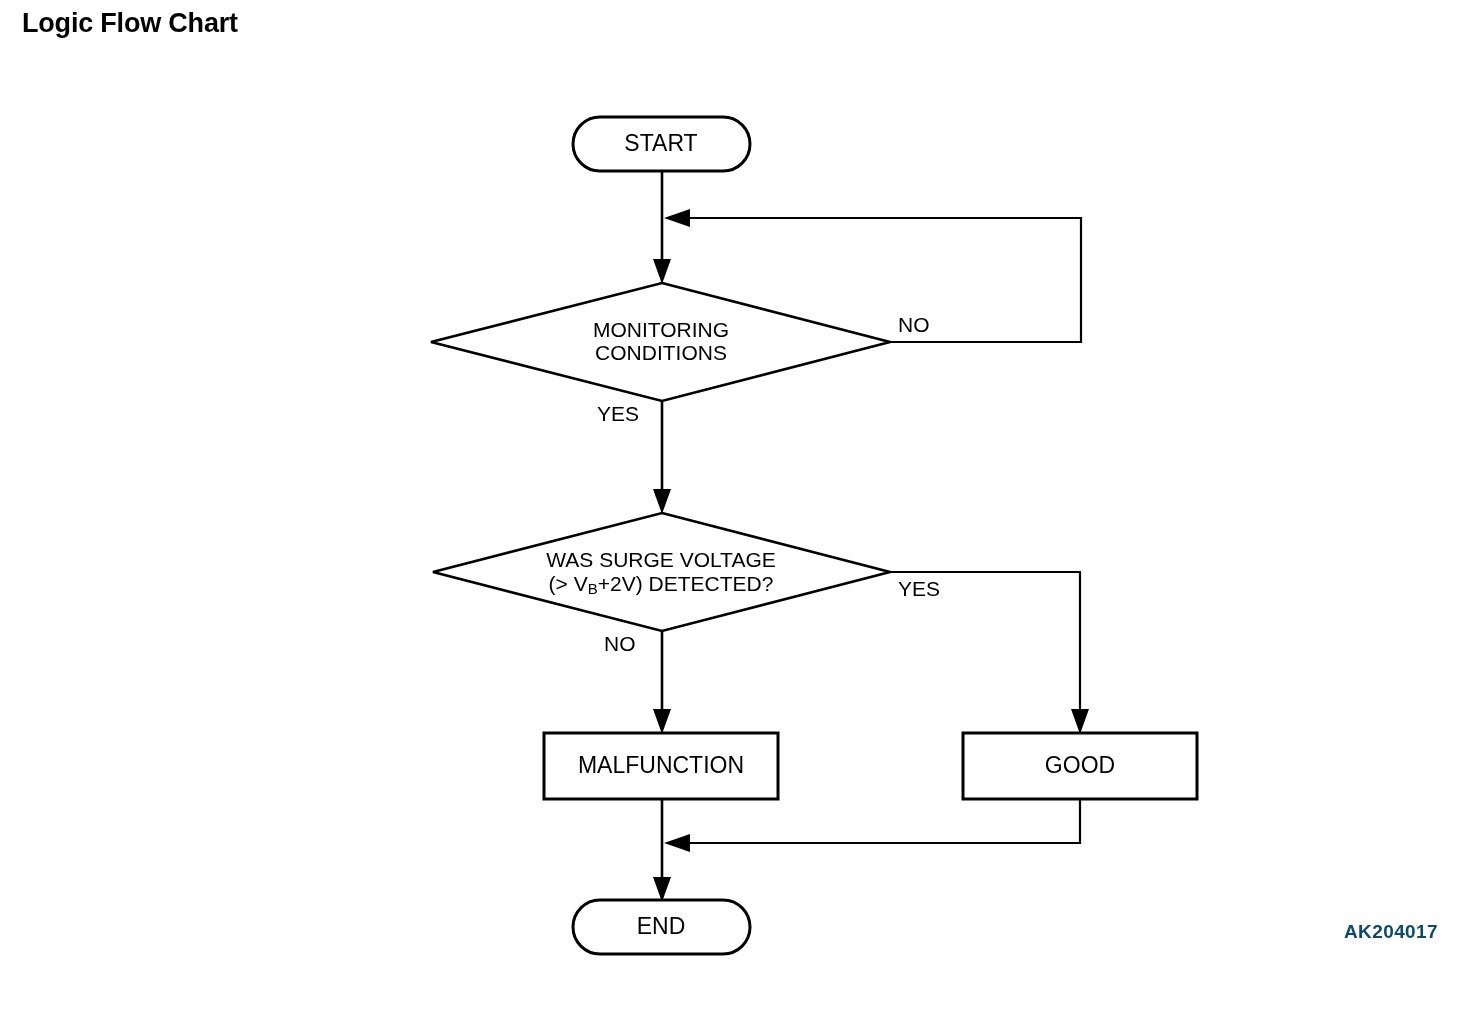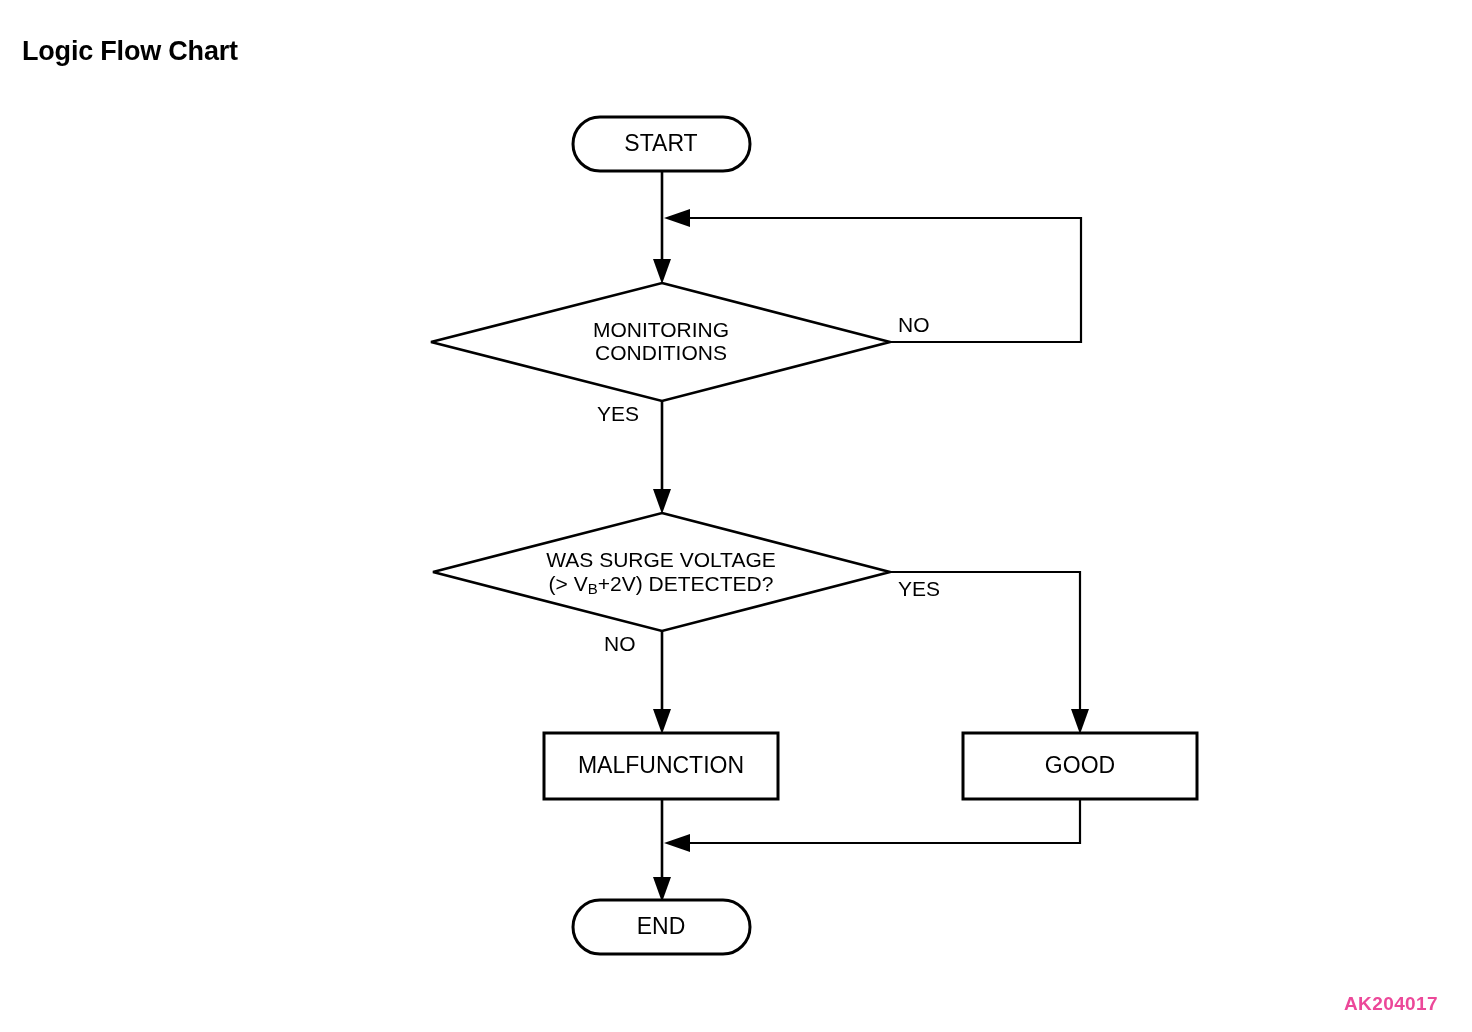--- a/index.html
+++ b/index.html
@@ -17,30 +17,29 @@
   }
   #page-title {
     position: absolute;
     left: 22px;
     top: 8px;
     font-size: 27px;
     font-weight: bold;
     letter-spacing: -0.2px;
     color: #000000;
     white-space: nowrap;
-    margin-top: 28px;
   }
   #figure-code {
     position: absolute;
     right: 34px;
-    top: 993px;
+    top: 921px;
     font-size: 19px;
     font-weight: bold;
     letter-spacing: 0.4px;
-    color: #ec4899;
+    color: #0c4a6e;
     white-space: nowrap;
   }
   #flowchart-svg {
     position: absolute;
     left: 0;
     top: 0;
     width: 1472px;
     height: 1032px;
   }
   .node-shape {

